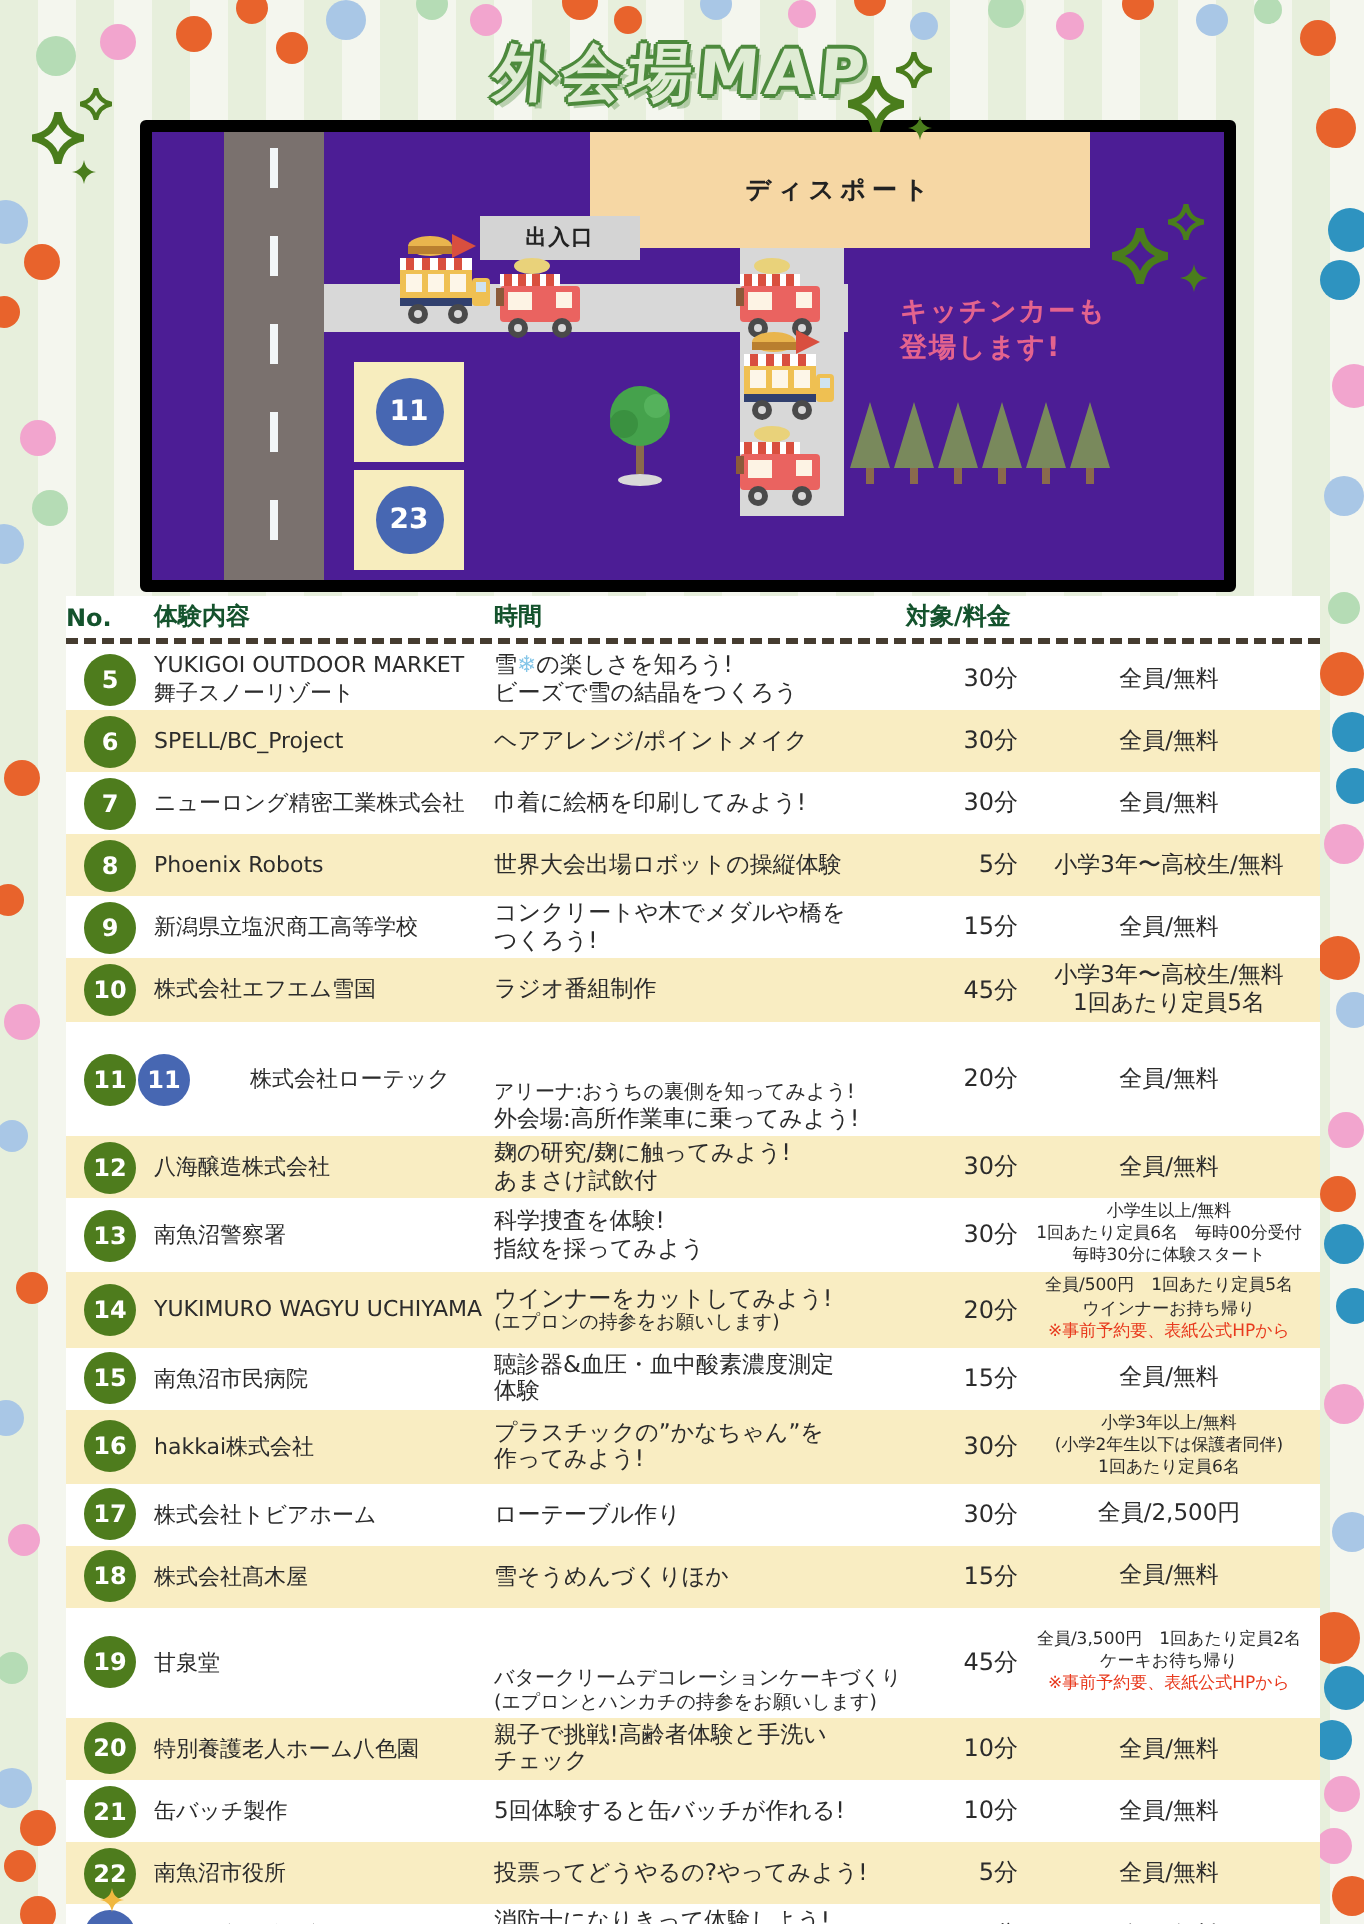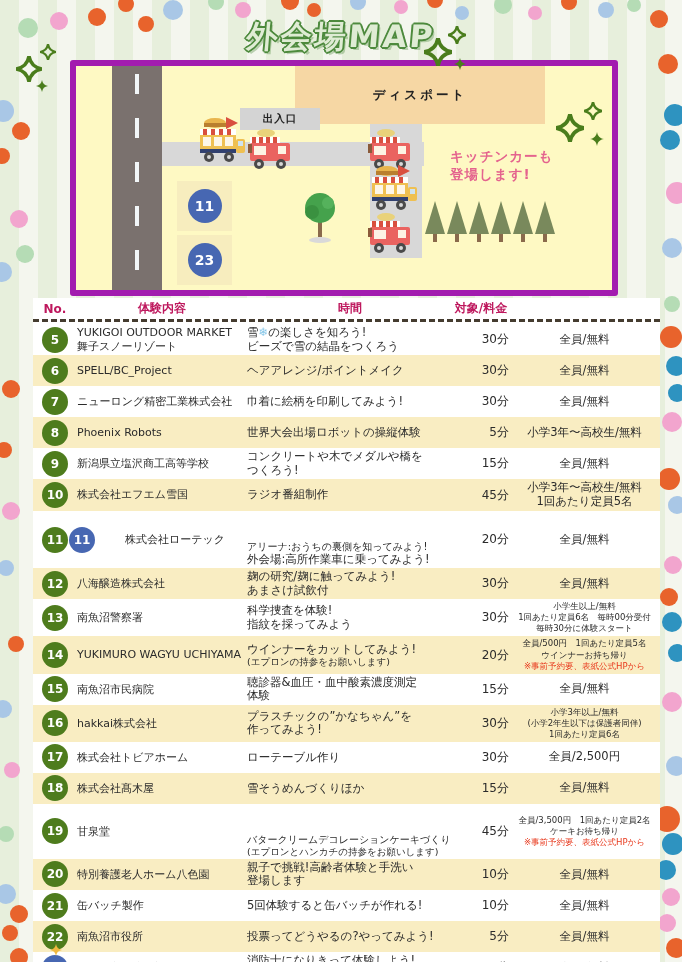--- a/index.html
+++ b/index.html
@@ -12,22 +12,22 @@
 .dot{position:absolute;border-radius:50%;z-index:0;}
 .title{
   position:absolute;left:0;right:0;top:16px;text-align:center;z-index:3;
   font-size:31px;font-weight:800;letter-spacing:3px;color:#dfecd4;transform:skewX(-5deg);
   text-shadow:-2px 0 #4d8a3d,2px 0 #4d8a3d,0 -2px #4d8a3d,0 2px #4d8a3d,
    -1px -1px #4d8a3d,1px 1px #4d8a3d,-1px 1px #4d8a3d,1px -1px #4d8a3d,
    3px 3px 0 rgba(77,138,61,.35);
 }
 .sparkle{position:absolute;z-index:3;line-height:0;}
 
-.map{position:absolute;left:70px;top:60px;width:548px;height:236px;background:#fef9c3;
-  border:6px solid #a21caf;border-radius:3px;z-index:1;}
+.map{position:absolute;left:70px;top:60px;width:548px;height:236px;background:#4c1d95;
+  border:6px solid #000000;border-radius:3px;z-index:1;}
 .map-inner{position:relative;width:100%;height:100%;overflow:hidden;}
 .road{position:absolute;left:36px;top:0;width:50px;height:100%;background:#7a716e;}
 .road::after{content:"";position:absolute;left:50%;top:8px;bottom:4px;width:4px;transform:translateX(-50%);
   background:repeating-linear-gradient(#f2f6f8 0 20px,transparent 20px 44px);}
 .building{position:absolute;left:219px;top:0;width:250px;height:58px;background:#f6d7a4;
   display:flex;align-items:center;justify-content:center;}
 .building span{font-size:12.5px;letter-spacing:3px;color:#222;font-weight:600;}
 .path-h{position:absolute;left:86px;top:76px;width:262px;height:24px;background:#d8d8d8;}
 .path-v{position:absolute;left:294px;top:58px;width:52px;height:134px;background:#d8d8d8;}
 .entrance{position:absolute;left:164px;top:42px;width:80px;height:22px;background:#d4d4d4;
@@ -36,21 +36,21 @@
 .booth{position:absolute;width:55px;height:50px;background:#f7edbe;
   display:flex;align-items:center;justify-content:center;}
 .map-badge{width:34px;height:34px;border-radius:50%;background:#4767b2;color:#fff;
   font-weight:700;font-size:14px;display:flex;align-items:center;justify-content:center;}
 .kitchen-note{position:absolute;left:374px;top:82px;color:#e4638e;font-weight:700;
   font-size:13.5px;letter-spacing:1px;line-height:1.3;z-index:2;}
 .truck,.pine,.tree{position:absolute;line-height:0;z-index:2;}
 
 .table{position:absolute;left:33px;top:298px;width:627px;background:#fff;z-index:1;padding-bottom:3px;}
 .thead{display:grid;grid-template-columns:44px 170px 206px 56px 151px;height:21px;align-items:center;}
-.hcell{text-align:center;font-size:12px;font-weight:600;color:#be185d;}
+.hcell{font-size:12px;font-weight:600;color:#14532d;}
 .tsep{border-top:3px dashed #453c30;margin-bottom:2px;}
 .trow{display:grid;grid-template-columns:44px 170px 206px 56px 151px;min-height:31px;
   align-items:center;padding:2px 0;}
 .trow.shade{background:#f9edc2;}
 .c-no{display:flex;align-items:center;justify-content:center;position:relative;}
 .badge{width:26px;height:26px;border-radius:50%;background:#4e7c1d;color:#fff;font-weight:700;
   font-size:12px;display:inline-flex;align-items:center;justify-content:center;flex:0 0 auto;}
 .badge.blue{background:#4767b2;}
 .badge.marker{position:absolute;left:36px;top:50%;transform:translateY(-50%);z-index:2;}
 .c-name{font-size:11px;line-height:1.2;color:#2b2b2b;}
@@ -585,21 +585,21 @@
       </div>
       <div class="trow shade">
         <div class="cell c-no">
           <span class="badge ">20</span>
         </div>
         <div class="cell c-name">
           <div>特別養護老人ホーム八色園</div>
         </div>
         <div class="cell c-content">
           <div>親子で挑戦!高齢者体験と手洗い</div>
-          <div>登場します</div>
+          <div>チェック</div>
         </div>
         <div class="cell c-time">10分</div>
         <div class="cell c-fee">
           <div>全員/無料</div>
         </div>
       </div>
       <div class="trow">
         <div class="cell c-no">
           <span class="badge ">21</span>
         </div>

